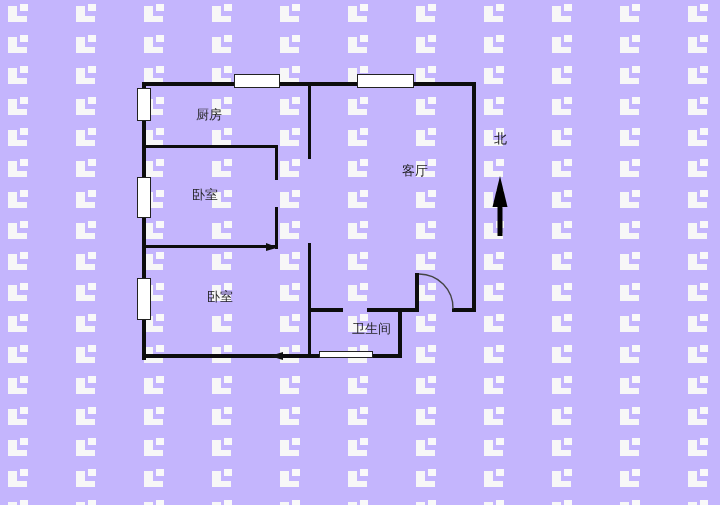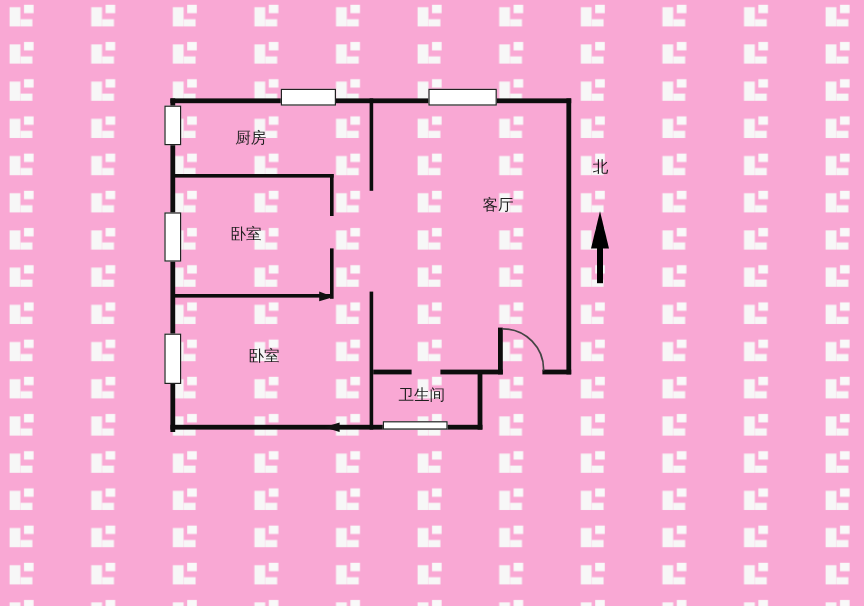--- a/index.html
+++ b/index.html
@@ -1,19 +1,19 @@
 <!DOCTYPE html>
 <html><head>
 <meta charset="utf-8">
 <style>
   html,body{margin:0;padding:0;background:#ffffff;}
   #floorplan{
     position:relative;
     width:720px;height:505px;
-    background:#f9a8d4;
+    background:#c4b5fd;
     overflow:hidden;
     font-family:Liberation Sans, sans-serif;
   }
   .layer{position:absolute;left:0;top:0;width:720px;height:505px;}
   .wall{position:absolute;background:#0d0d0d;}
   .window{
     position:absolute;
     background:#ffffff;
     border:1.5px solid #222222;
     box-sizing:border-box;
@@ -86,16 +86,16 @@
     <g>
       <polygon points="500,176 492.5,207 507.5,207" fill="#000000"></polygon>
       <rect x="497.5" y="204" width="5" height="32" fill="#000000"></rect>
     </g>
   </svg>
 
   <div class="room-label" style="left:196px;top:108px;">厨房</div>
   <div class="room-label" style="left:192px;top:188px;">卧室</div>
   <div class="room-label" style="left:402px;top:164px;">客厅</div>
   <div class="room-label" style="left:207px;top:290px;">卧室</div>
-  <div class="room-label" style="left:332px;top:322px;">卫生间</div>
+  <div class="room-label" style="left:352px;top:322px;">卫生间</div>
   <div class="compass-label" style="left:494px;top:132px;">北</div>
 
 </div>
 
 </body></html>

